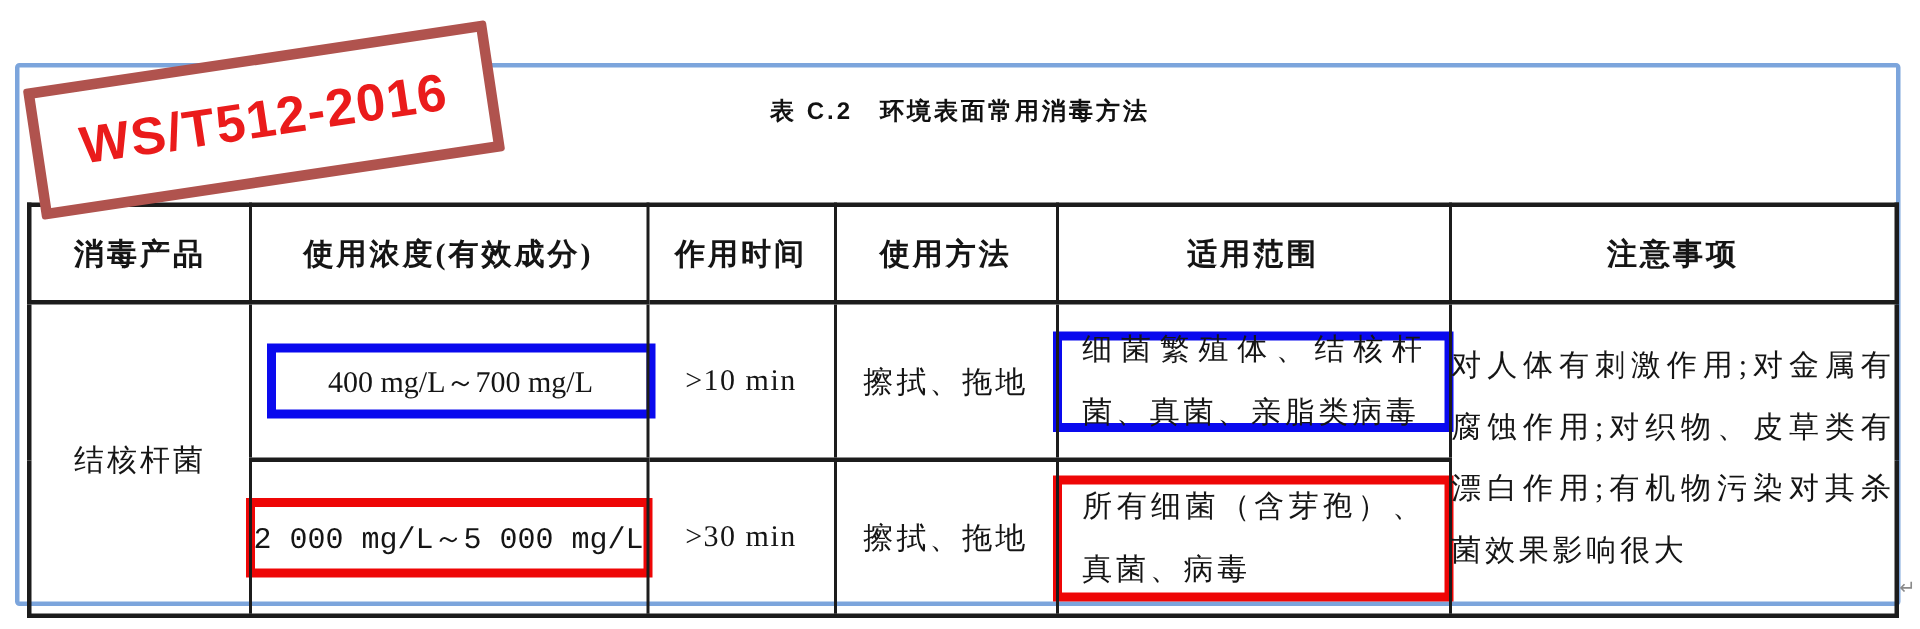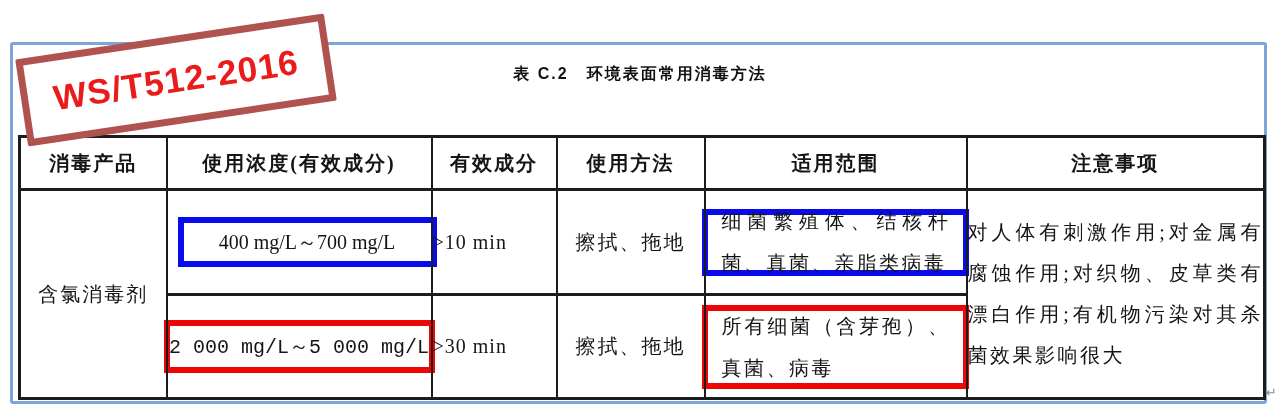--- a/index.html
+++ b/index.html
@@ -14,28 +14,28 @@
   .title{position:absolute;left:0;top:64px;width:1280px;text-align:center;
     font-family:"Liberation Sans","DejaVu Sans",sans-serif;
     font-weight:bold;font-size:16px;color:#111;letter-spacing:2px;}
 
   
   table.tbl{position:absolute;left:18px;top:135px;width:1245px;
     border-collapse:collapse;table-layout:fixed;color:#151515;}
   table.tbl td, table.tbl th{border:2px solid #1c1c1c;padding:0;overflow:visible;
     font-weight:normal;box-sizing:border-box;}
   table.tbl{border:3px solid #1c1c1c;}
-  tr.hdr{height:53px;}
+  tr.hdr{height:65px;}
   tr.hdr th{font-size:20px;font-weight:600;letter-spacing:2px;border-bottom:3px solid #1c1c1c;}
   tr.r1{height:105px;}
   tr.r1 td{border-bottom:3px solid #1c1c1c;}
   tr.r2{height:104px;}
 
   td.product{font-size:20px;letter-spacing:2px;text-align:center;vertical-align:middle;border-bottom:2px solid #1c1c1c !important;}
-  td.time{font-size:20px;text-align:left;vertical-align:middle;letter-spacing:1px;}
+  td.time{font-size:20px;text-align:center;vertical-align:middle;letter-spacing:1px;}
   td.method{font-size:20px;text-align:center;vertical-align:middle;letter-spacing:2px;font-family:Liberation Mono, monospace;}
   td.notes{font-size:20px;line-height:41px;letter-spacing:2.5px;vertical-align:middle;
     padding:2px 10px 2px 12px;text-align:justify;border-bottom:2px solid #1c1c1c !important;}
 
   
   .hlbox{box-sizing:border-box;display:flex;align-items:center;background:transparent;}
   .hlbox.blue{border:6px solid #0a0aee;}
   .hlbox.red{border:6px solid #ee0606;}
   .conc-box{height:50px;justify-content:center;font-size:20px;white-space:nowrap;}
   .c1{margin:0 -6px 0 10px;justify-content:center;}
@@ -70,27 +70,27 @@
         <col style="width:265px">
         <col style="width:125px">
       <col style="width:148px">
         <col style="width:262px">
         <col style="width:298px">
     </colgroup>
     <tbody>
       <tr class="hdr">
         <th>消毒产品</th>
         <th>使用浓度(有效成分)</th>
-        <th>有效成分</th>
+        <th>作用时间</th>
         <th>使用方法</th>
         <th>适用范围</th>
         <th>注意事项</th>
       </tr>
       <tr class="r1">
-        <td class="product" rowspan="2">含氯消毒剂</td>
+        <td class="product" rowspan="2">结核杆菌</td>
         <td class="conc">
           <div class="hlbox blue conc-box c1">
             <span>400 mg/L～700 mg/L</span>
           </div>
         </td>
         <td class="time">&gt;10 min</td>
         <td class="method">擦拭、拖地</td>
         <td class="scope">
           <div class="hlbox blue scope-box s1">
             <span>细菌繁殖体、结核杆菌、真菌、亲脂类病毒</span>

